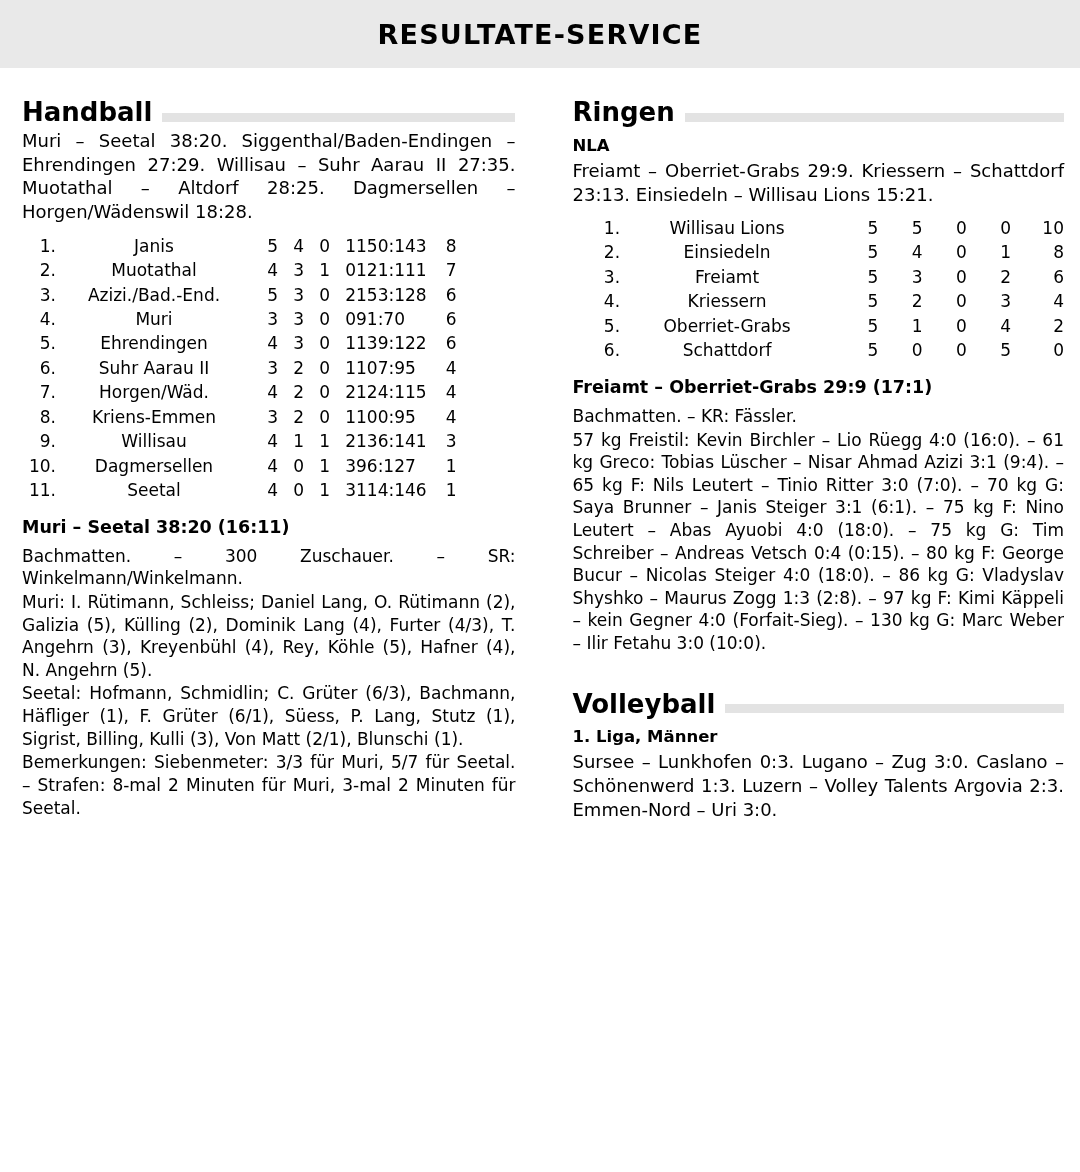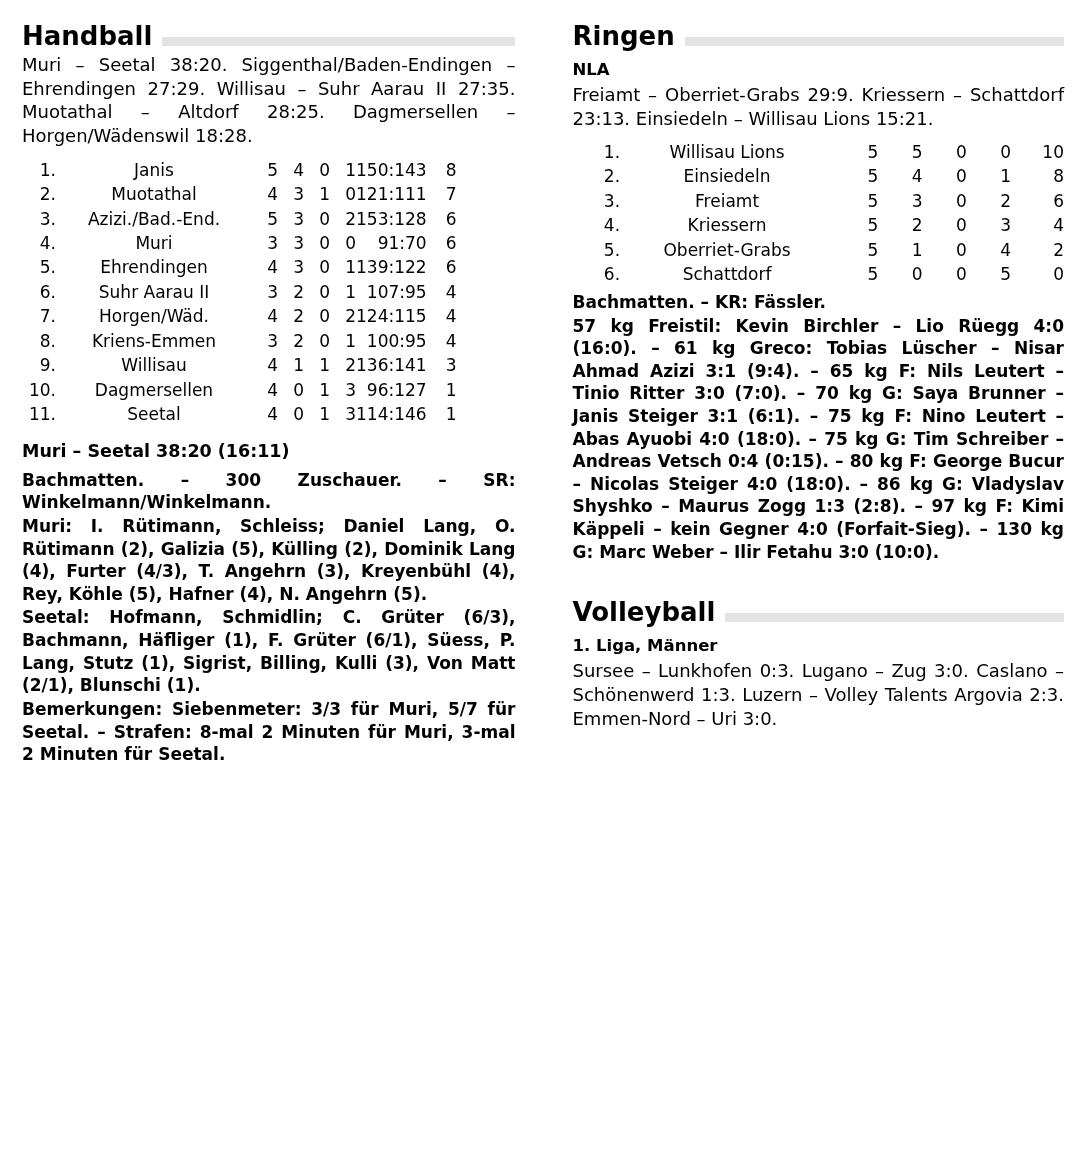--- a/index.html
+++ b/index.html
@@ -29,21 +29,21 @@
     justify-content: center;
   }
   .masthead-title {
     font-size: 27px;
     font-weight: bold;
     letter-spacing: 1.2px;
   }
   
   .columns {
     display: flex;
-    padding: 4px 16px;
+    padding: 12px 16px;
     box-sizing: border-box;
     gap: 49px;
   }
   .col {
     width: 505px;
     box-sizing: border-box;
   }
   .col-left { padding-left: 6px; }
   .col-right { padding-left: 8px; }
 
@@ -93,43 +93,46 @@
     line-height: 1.26;
     white-space: nowrap;
   }
   td.rank {
     text-align: right;
     width: 34px;
     padding-right: 8px;
   }
   td.team { text-align: center; padding-right: 10px; }
   td.num  { text-align: right; width: 26px; padding-left: 10px; }
-  td.goals{ text-align: right; padding-left: 14px; margin-left: 36px; }
+  td.goals{ padding-left: 14px; margin-left: 36px; }
   td.pts  { text-align: right; width: 30px; padding-left: 16px; }
 
   .left-table td.team { min-width: 196px; }
   .right-table td.team { min-width: 214px; }
   .right-table { margin-left: 18px; }
   .right-table td.num { width: 34px; padding-left: 16px; }
   .right-table td.pts { width: 34px; padding-left: 22px; }
 
   .match-head {
     font-size: 17.5px;
     font-weight: bold;
     margin-top: 14px;
     margin-bottom: 8px;
   }
   .report { font-size: 17px; line-height: 1.33; text-align: justify; }
-  .report p { margin: 0 0 1px 0; font-weight: bold; }
+  .report p { margin: 0 0 1px 0; }
 </style>
 </head>
 <body>
 
 <div class="page">
 
+  <div class="masthead">
+    <div class="masthead-title">RESULTATE-SERVICE</div>
+  </div>
 
   <div class="columns">
 
     <div class="col col-left">
 
       <div class="section-head">
         <div class="sport">Handball</div>
         <div class="rule"></div>
       </div>
 
@@ -325,20 +328,21 @@
             <td class="team">Schattdorf</td>
             <td class="num">5</td>
             <td class="num">0</td>
             <td class="num">0</td>
             <td class="num">5</td>
             <td class="pts">0</td>
           </tr>
         </tbody>
       </table>
 
+      <div class="match-head">Freiamt – Oberriet-Grabs 29:9 (17:1)</div>
 
       <div class="report">
         <p>Bachmatten. – KR: Fässler.</p>
         <p>57 kg Freistil: Kevin Birchler – Lio Rüegg 4:0 (16:0). – 61 kg Greco: Tobias Lüscher – Nisar Ahmad Azizi 3:1 (9:4). – 65 kg F: Nils Leutert – Tinio Ritter 3:0 (7:0). – 70 kg G: Saya Brunner – Janis Steiger 3:1 (6:1). – 75 kg F: Nino Leutert – Abas Ayuobi 4:0 (18:0). – 75 kg G: Tim Schreiber – Andreas Vetsch 0:4 (0:15). – 80 kg F: George Bucur – Nicolas Steiger 4:0 (18:0). – 86 kg G: Vladyslav Shyshko – Maurus Zogg 1:3 (2:8). – 97 kg F: Kimi Käppeli – kein Gegner 4:0 (Forfait-Sieg). – 130 kg G: Marc Weber – Ilir Fetahu 3:0 (10:0).</p>
       </div>
 
       <div class="spacer-m"></div>
 
       <div class="section-head">
         <div class="sport">Volleyball</div>

